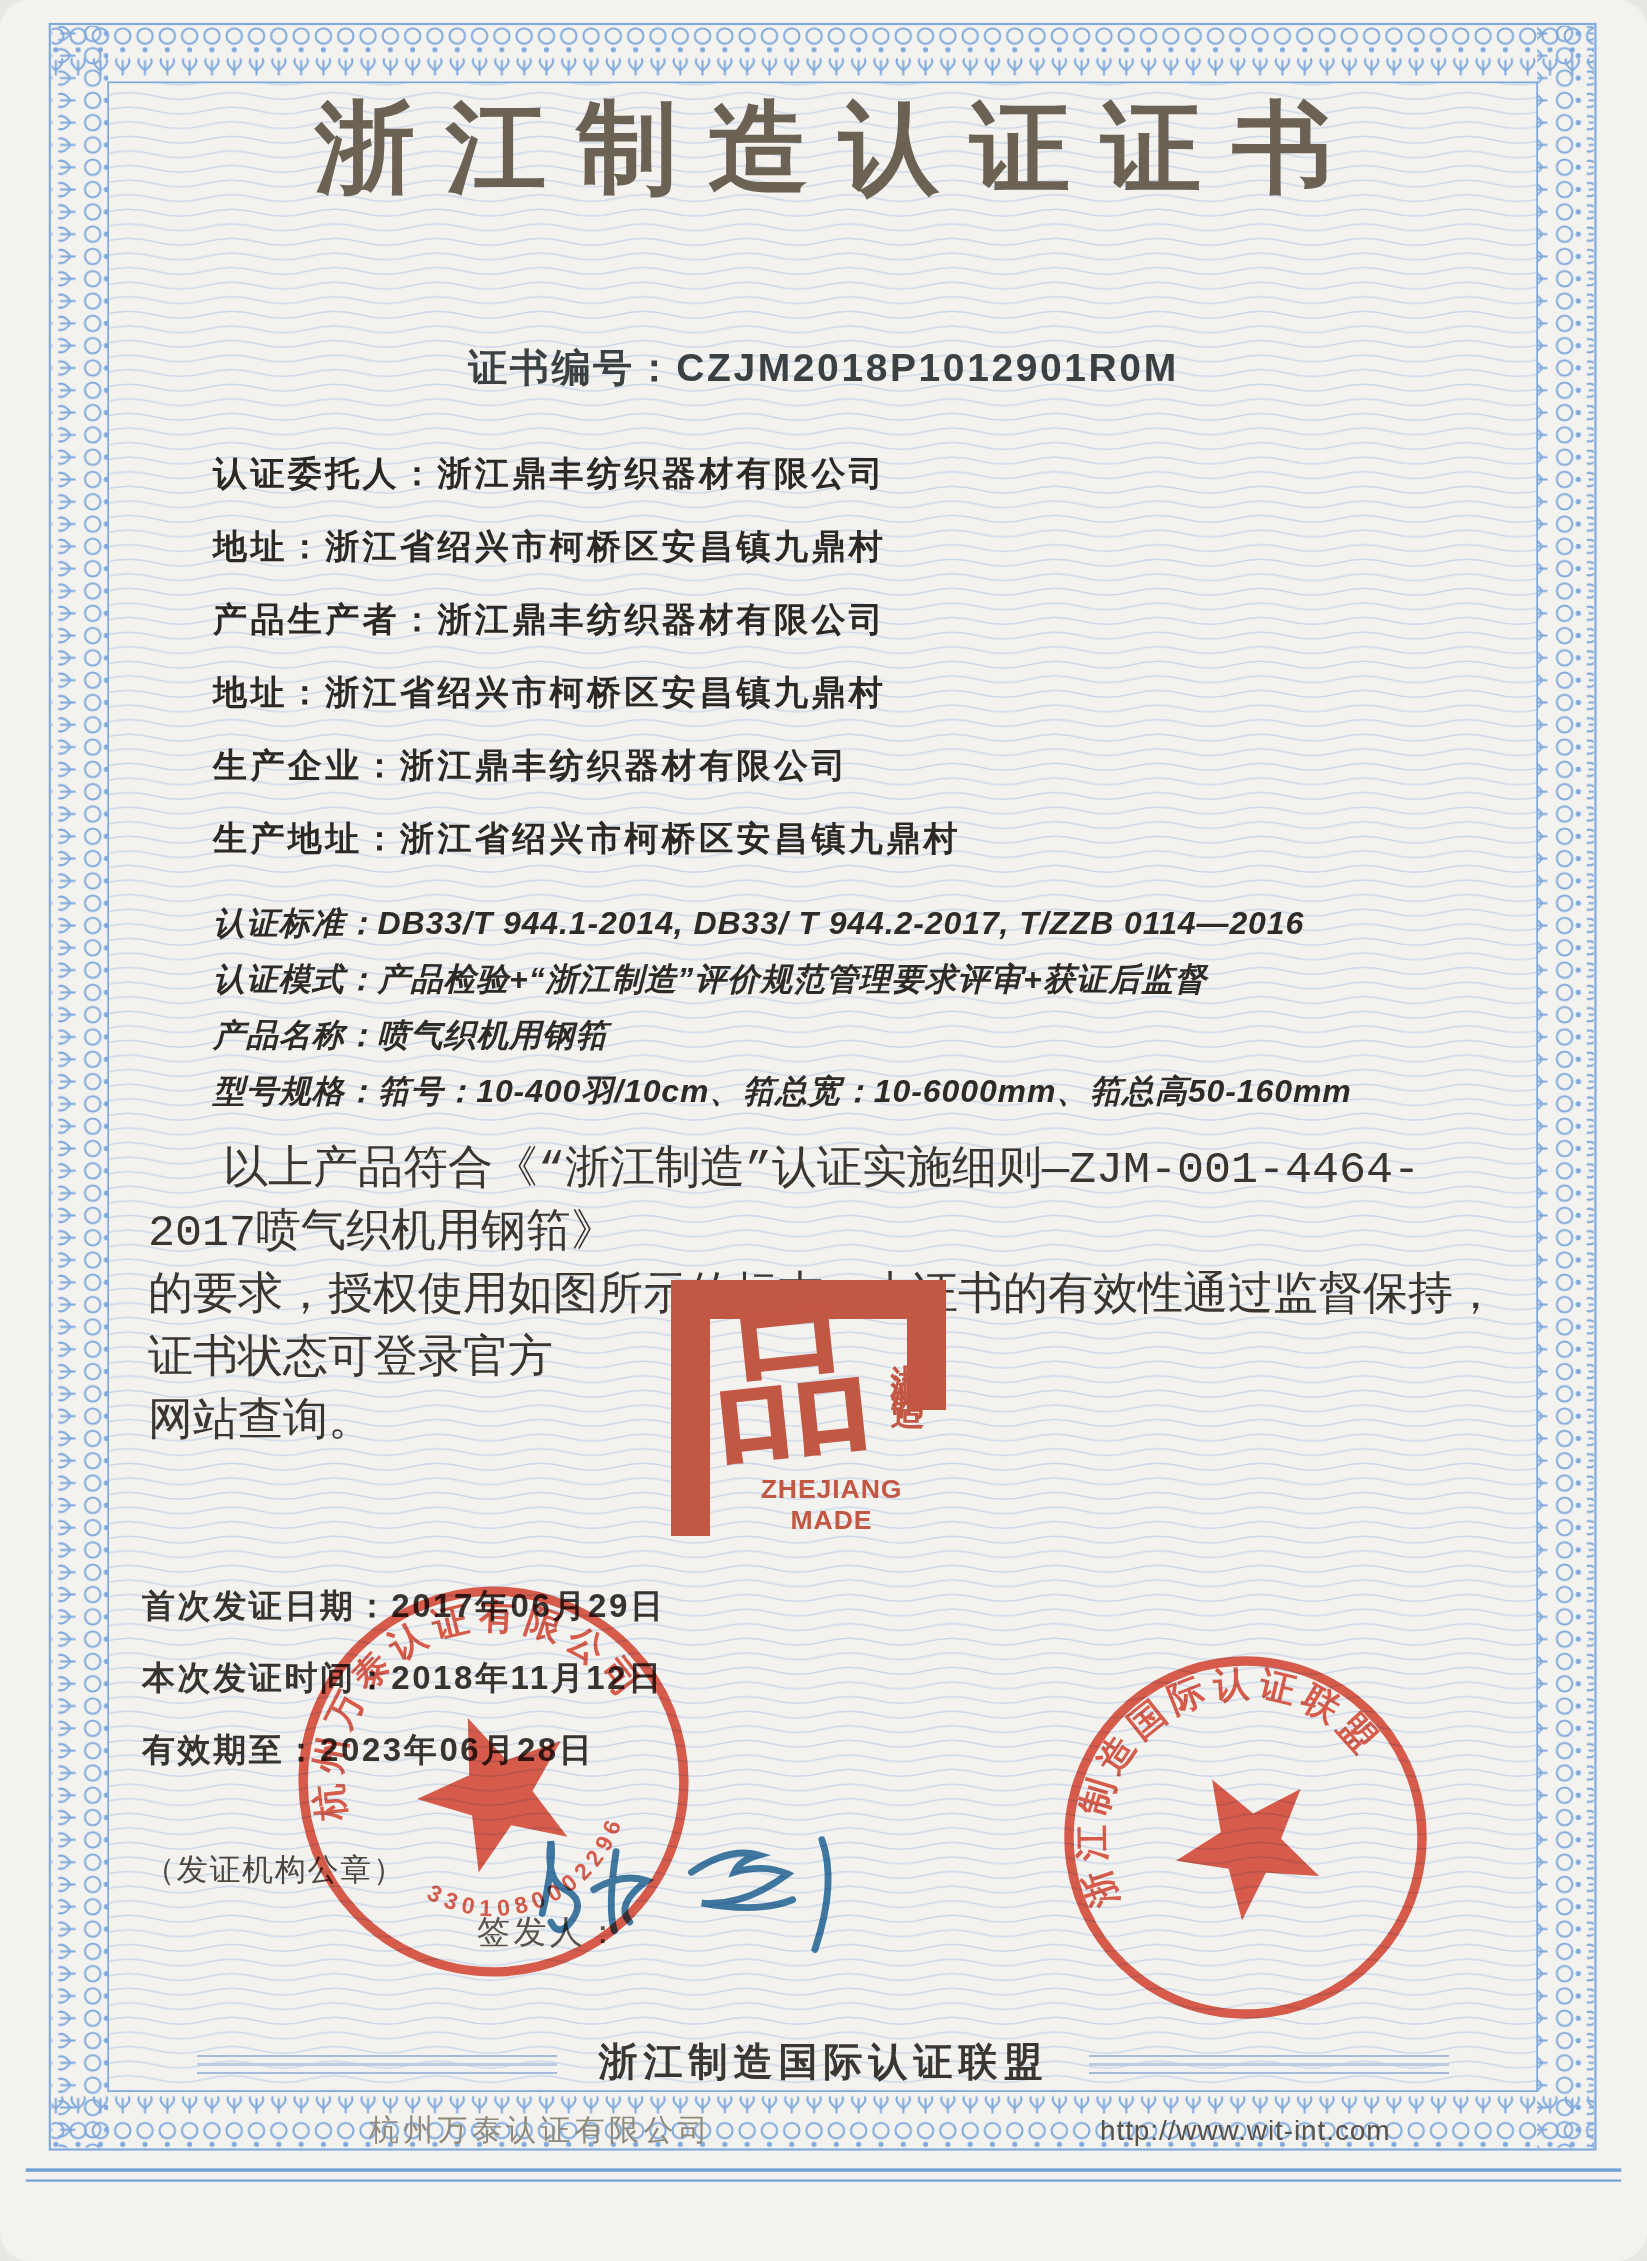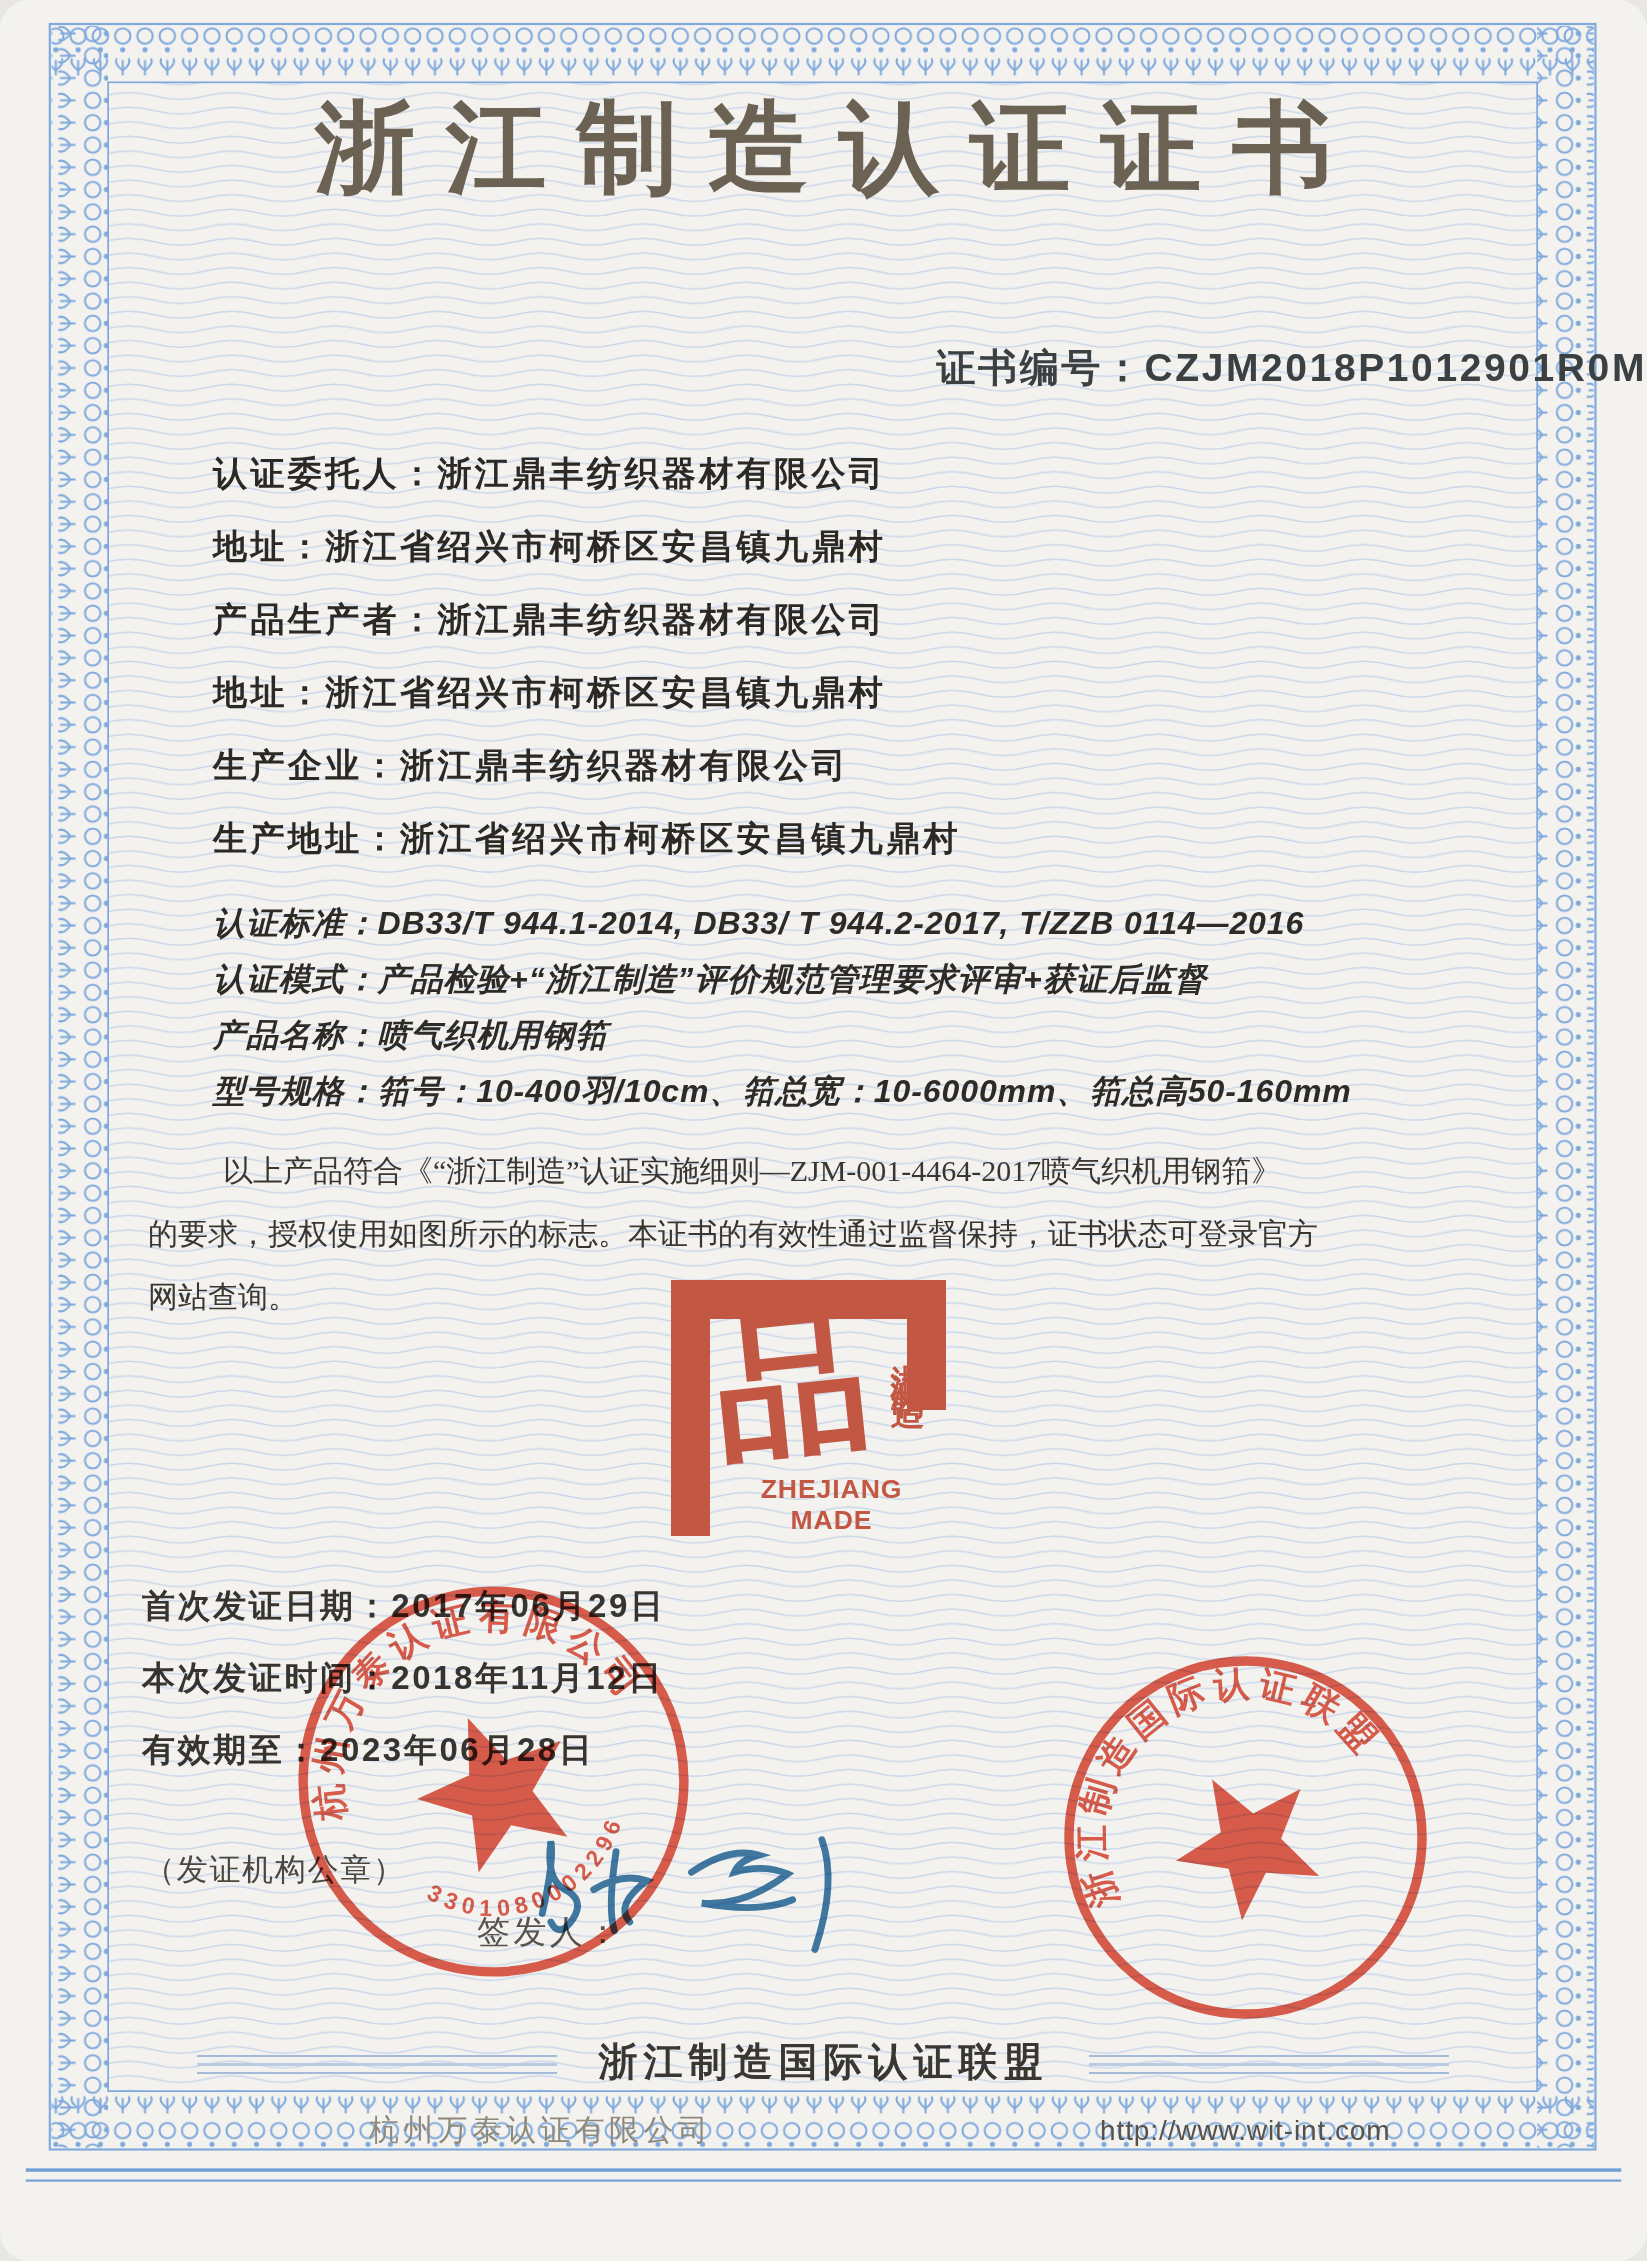--- a/index.html
+++ b/index.html
@@ -12,35 +12,35 @@
   .bg-svg{position:absolute; left:0; top:0; z-index:0;}
   .layer{position:absolute; z-index:2;}
 
   .title{
     left:0; top:82px; width:100%; text-align:center;
     font-family:"DejaVu Serif", serif; font-weight:700;
     font-size:100px; letter-spacing:31px; padding-left:31px; box-sizing:border-box;
     color:#6c6254;
   }
   .cert-line{
-    left:0; top:341px; width:100%; text-align:right;
+    left:0; top:341px; width:100%; text-align:center;
     font-size:39px; font-weight:700; letter-spacing:2.6px; color:#3b4043;
   }
   .info-line{
     left:213px; font-size:34px; font-weight:700; color:#2c2925; letter-spacing:3.4px;
     font-family:"Liberation Sans", sans-serif; white-space:nowrap;
   }
   .spec-line{
     left:213px; font-size:32px; font-weight:700; color:#2e2b27; letter-spacing:0.9px;
     white-space:nowrap;
     font-style:italic;
   }
   .statement{
     left:148px; top:1139px; width:1362px;
-    font-family:Liberation Serif, serif; font-size:30px; color:#3a362f; line-height:63px;
+    font-family:Liberation Mono, monospace; font-size:45px; color:#3a362f; line-height:63px;
   }
   .statement .s-line{display:block;}
   .statement .s-line.indent{text-indent:75px;}
 
   
   .logo{left:671px; top:1280px; width:275px; height:256px;}
   .logo .bar{position:absolute; background:#c25743;}
   .logo .bar-left{left:0; top:0; width:39px; height:100%;}
   .logo .bar-top{left:0; top:0; width:100%; height:39px;}
   .logo .bar-stub{right:0; top:0; width:39px; height:130px;}

